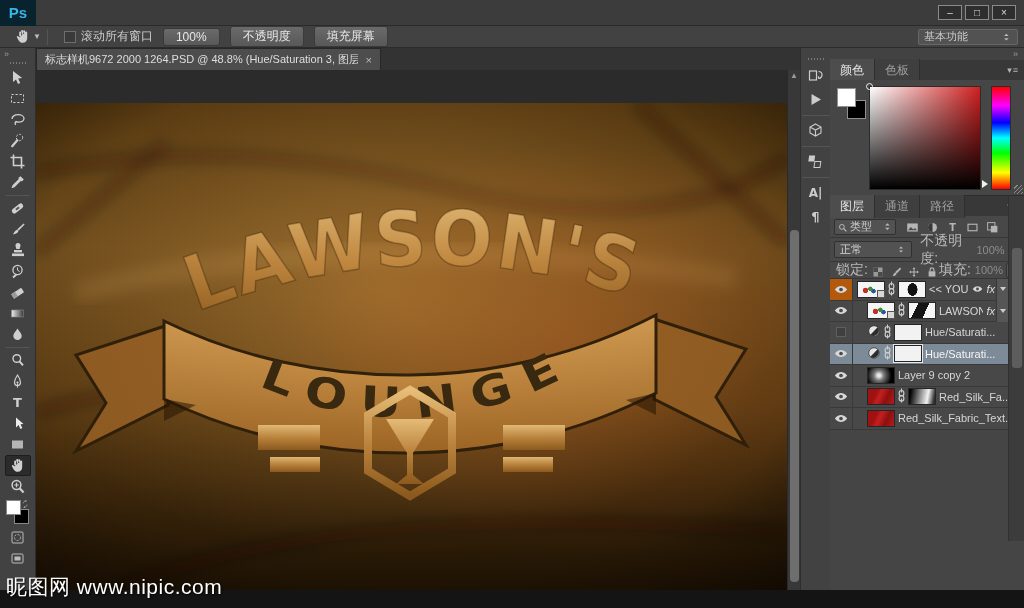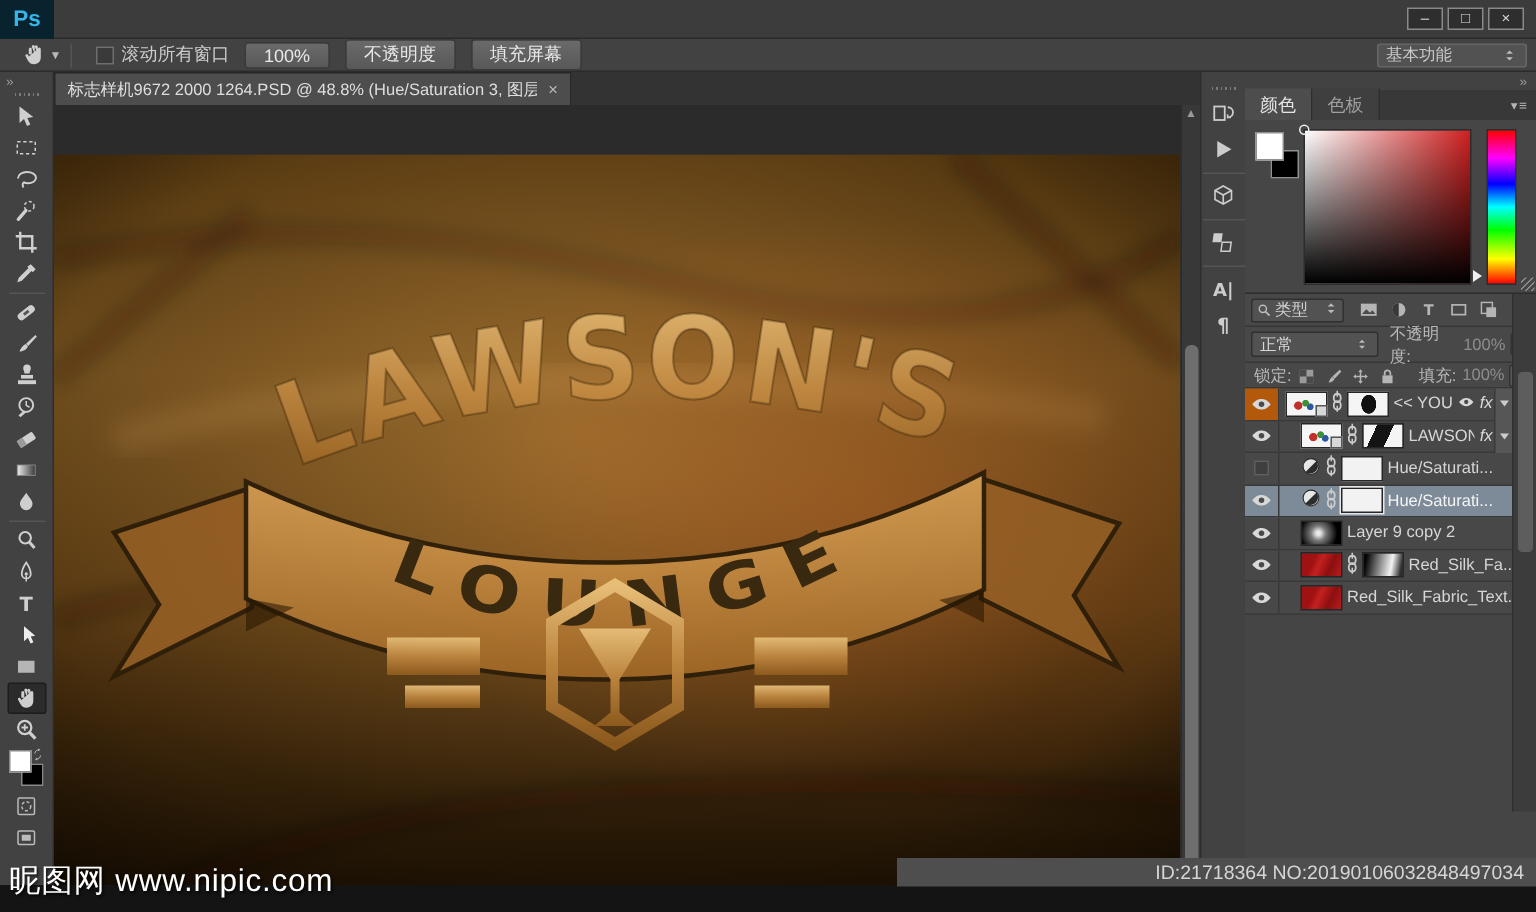--- a/index.html
+++ b/index.html
@@ -100,21 +100,21 @@
   #kind-select { width:62px; height:16px; background:#525252; border:1px solid #303030; border-radius:2px;
                  display:flex; align-items:center; gap:3px; padding:0 3px; color:#cfcfcf; font-size:11px; }
   #kind-select svg { width:9px; height:9px; }
   .f-icons { display:flex; gap:7px; align-items:center; margin-left:6px; }
   .f-icons svg { width:13px; height:13px; }
   #filter-toggle { margin-left:auto; width:8px; height:15px; background:#5c5c5c; border:1px solid #333; border-radius:2px; }
 
   #lp-blend { height:24px; padding:0 4px; }
   #blend-select { width:88px; height:17px; background:#525252; border:1px solid #303030; border-radius:2px;
                   display:flex; align-items:center; justify-content:space-between; padding:0 5px; color:#d6d6d6; font-size:11px; }
-  .lbl { color:#b9b9b9; font-size:11px; margin-left:8px; }
+  .lbl { color:#b9b9b9; font-size:14px; margin-left:8px; }
   .val { color:#8d8d8d; font-size:11px; margin-left:4px; }
   .dd-btn { width:14px; height:15px; background:#565656; border:1px solid #333; border-radius:2px; margin-left:3px;
             display:flex; align-items:center; justify-content:center; }
   .dd-btn::after { content:""; border-left:3px solid transparent; border-right:3px solid transparent; border-top:4px solid #ccc; }
 
   #lp-lock { height:17px; padding:0 4px; }
   .lock-icons { display:flex; gap:6px; align-items:center; margin-left:4px; }
   .lock-icons svg { width:12px; height:12px; }
 
   #layers-list { position:relative; }
@@ -498,20 +498,26 @@
         <div id="cp-bg"></div>
         <div id="sat-square"></div>
         <div id="sat-marker"></div>
         <div id="hue-strip"></div>
         <div id="hue-marker"></div>
         <div id="cp-grip"></div>
       </div>
     </div>
 
     <div id="layers-panel">
+      <div class="panel-tabs">
+        <div class="ptab active">图层</div>
+        <div class="ptab">通道</div>
+        <div class="ptab">路径</div>
+        <div class="panel-menu">▾≡</div>
+      </div>
 
       <div class="lp-row" id="lp-filter">
         <div id="kind-select">
           <span style="width:9px;height:9px"><svg viewBox="0 0 15 15" width="100%" height="100%" preserveAspectRatio="xMidYMid meet">
                 <circle cx="6.5" cy="6.5" r="4" fill="none" stroke="#bbb" stroke-width="1.6"></circle>
                 <path d="M9.5 9.5l4.5 4.5" stroke="#bbb" stroke-width="2"></path>
               </svg></span>
           <span>类型</span>
           <span style="width:8px;height:11px;margin-left:auto"><svg viewBox="0 0 12 12" width="100%" height="100%" preserveAspectRatio="xMidYMid meet">
                 <path d="M1.5 4.5L4.5 1.5l3 3z" fill="#bbb"></path>
@@ -718,18 +724,15 @@
           </div>
         </div>
       <div id="layers-empty"></div>
       <div id="layers-scroll">
           <div class="thumbbar"></div>
         </div>
     </div>
   </div>
 
   <div id="status-strip"></div>
-  <div id="id-band">
-    <span>ID:21718364 NO:20190106032848497034</span>
-  </div>
   <div id="watermark">昵图网 www.nipic.com</div>
 
 </div>
 
 </body></html>

